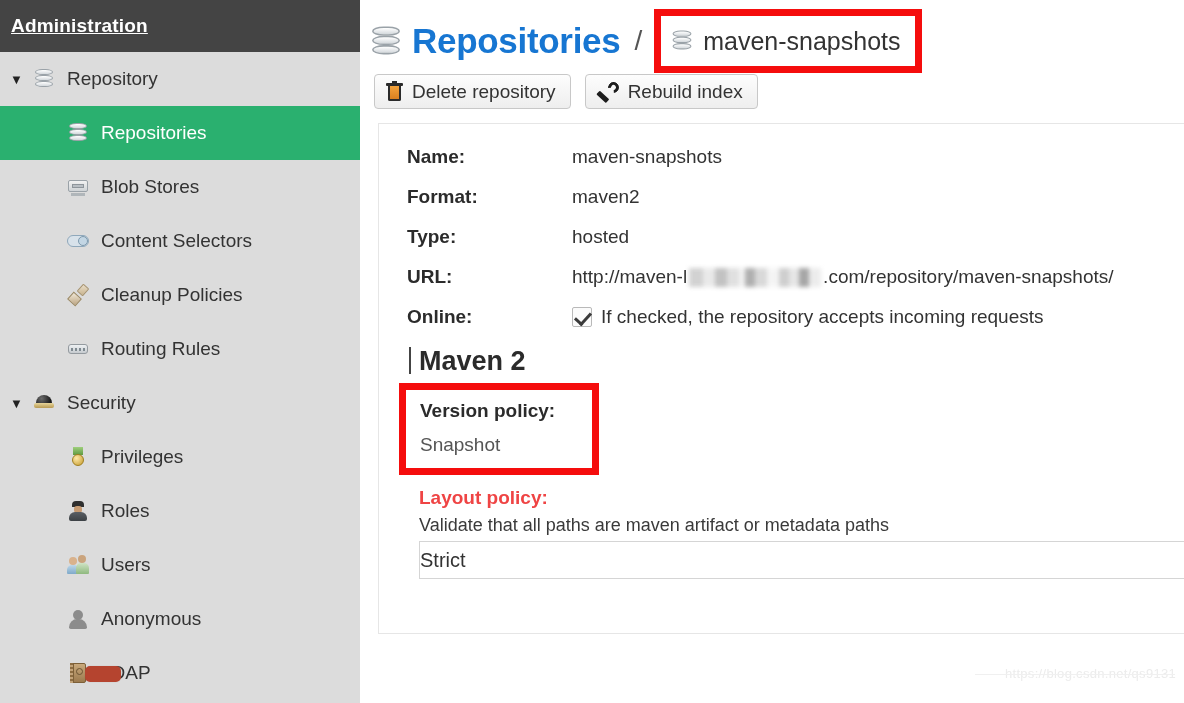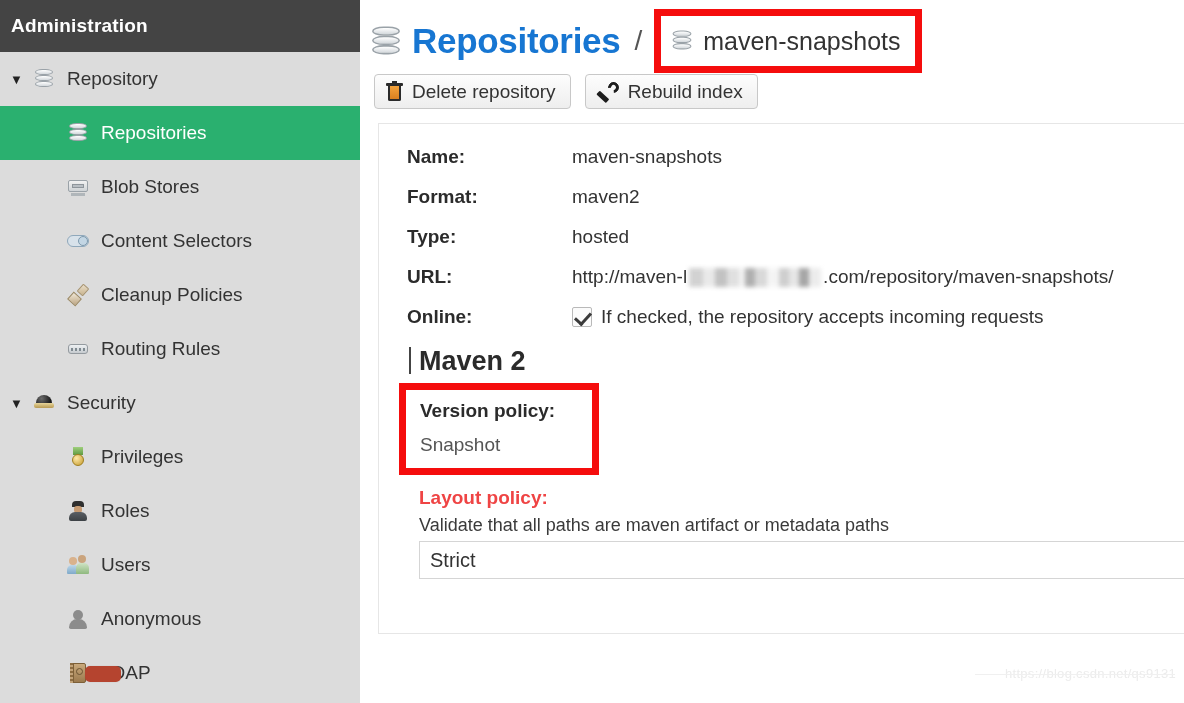--- a/index.html
+++ b/index.html
@@ -34,20 +34,21 @@
     background: #444444;
     display: flex;
     align-items: center;
     padding-left: 11px;
   }
   .sidebar-header-title {
     color: #ffffff;
     font-size: 19px;
     font-weight: bold;
     letter-spacing: 0.2px;
+    text-decoration: underline;
   }
 
   .nav-group-head {
     height: 54px;
     display: flex;
     align-items: center;
     padding-left: 10px;
     color: #333333;
     font-size: 19px;
   }
@@ -431,21 +432,20 @@
     font-size: 18px; color: #3a3a3a; margin: 0 0 5px 12px;
   }
   .select-box {
     margin-left: 12px;
     height: 38px;
     border: 1px solid #d5d5d5;
     border-right: none;
     background: #ffffff;
     display: flex;
     align-items: center;
-    padding-left: 10px;
     font-size: 20px;
     color: #333333;
     cursor: pointer;
   }
 
   .watermark {
     position: absolute;
     right: 8px;
     bottom: 22px;
     font-size: 13px;

